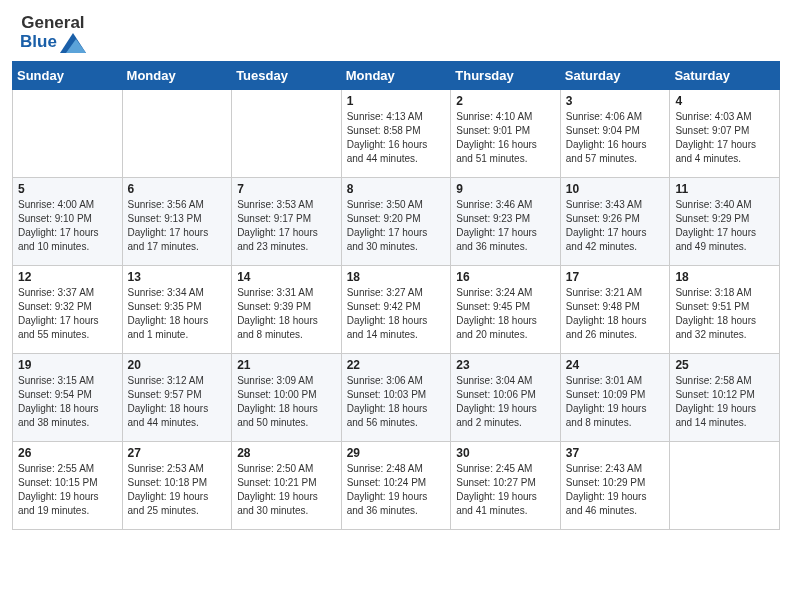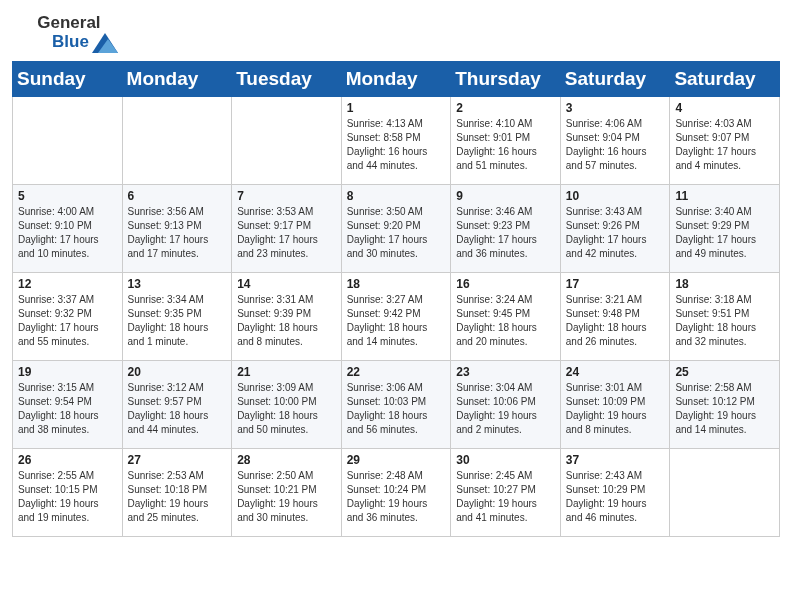--- a/index.html
+++ b/index.html
@@ -26,21 +26,21 @@
     .calendar-wrapper {
       padding: 0 12px 10px 12px;
     }
     table {
       width: 100%;
       border-collapse: collapse;
     }
     thead th {
       background-color: #1a5fa8;
       color: #fff;
-      font-size: 19px;
+      font-size: 13px;
       font-weight: bold;
       padding: 6px 4px;
       text-align: left;
       border: 1px solid #1a5fa8;
     }
     tbody td {
       vertical-align: top;
       border: 1px solid #ccc;
       padding: 4px 5px;
       font-size: 9.5px;
@@ -69,21 +69,21 @@
     }
   </style>
 </head>
 <body>
 
 <div class="header">
   <div class="logo">
     <div style="display:flex;flex-direction:column;align-items:center;">
       <span style="font-size:17px;font-weight:bold;color:#333;line-height:1.1;">General</span>
       <div style="display:flex;align-items:center;">
-        <span style="font-size:17px;font-weight:bold;color:#1a5fa8;line-height:1.1;margin-left:32px;">Blue</span>
+        <span style="font-size:17px;font-weight:bold;color:#1a5fa8;line-height:1.1;">Blue</span>
         <svg width="26" height="20" viewBox="0 0 26 20" style="margin-left:3px;">
           <polygon points="0,20 13,0 26,20" fill="#1a5fa8"></polygon>
           <polygon points="6,20 16,6 26,20" fill="#5ba3d9"></polygon>
         </svg>
       </div>
     </div>
   </div>
   <div class="title-section">
     <div style="font-size:34px;color:#333;font-weight:normal;"></div>
     <div style="font-size:14px;color:#555;"></div>

